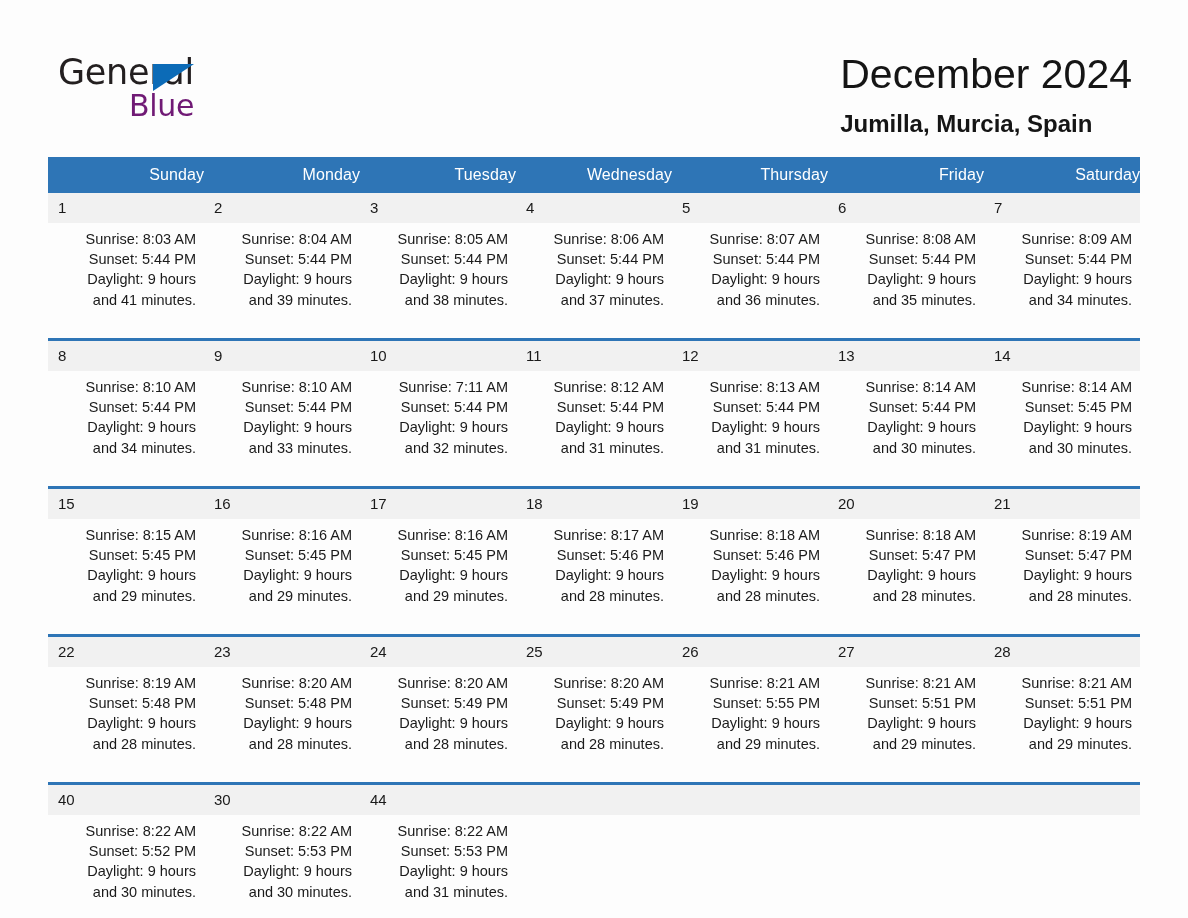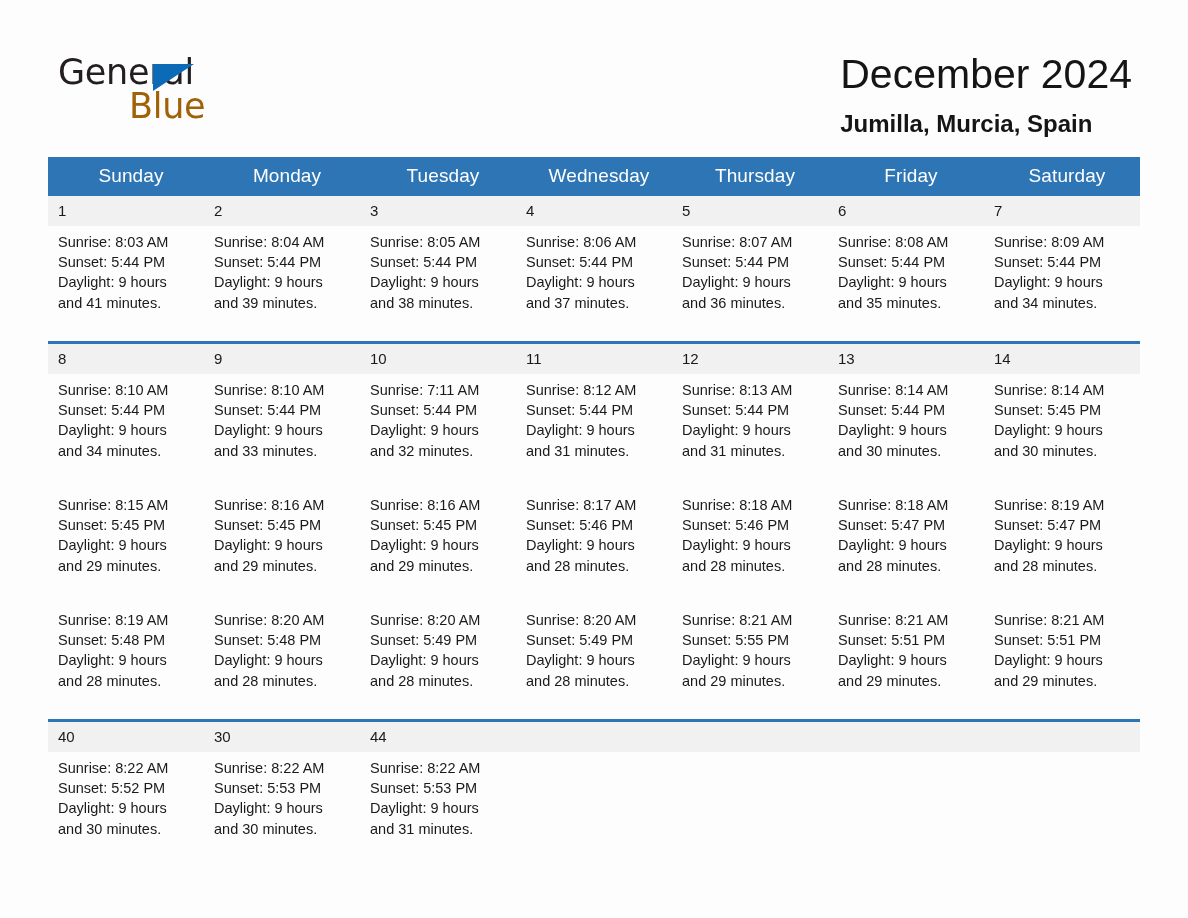--- a/index.html
+++ b/index.html
@@ -56,23 +56,23 @@
     top: 12px;
     width: 0;
     height: 0;
     border-top: 27px solid #0c6bb7;
     border-right: 41px solid transparent;
   }
   .logo-blue {
     position: absolute;
     left: 71px;
     top: 34px;
-    font-size: 35px;
+    font-size: 30px;
     letter-spacing: -0.3px;
-    color: #a16207;
+    color: #701a75;
     font-family: "DejaVu Sans", sans-serif;
     font-weight: 400;
     line-height: 40px;
   }
 
   .title-block {
     position: absolute;
     right: 56px;
     top: 48px;
     text-align: left;
@@ -100,23 +100,23 @@
     top: 157px;
     width: 1092px;
     border-collapse: collapse;
     table-layout: fixed;
   }
   .calendar col { width: 156px; }
 
   .calendar thead th {
     background: #2e75b6;
     color: #ffffff;
-    font-size: 19px;
+    font-size: 16px;
     font-weight: 400;
-    text-align: center;
+    text-align: right;
     padding: 8px 0 9px 10px;
     height: 19px;
     vertical-align: middle;
     letter-spacing: 0.1px;
   }
 
   .daynum-row td {
     background: #f1f1f1;
     border-top: 3px solid #2e75b6;
     font-size: 15px;
@@ -128,20 +128,21 @@
   .daynum-row.first td { border-top: none; }
 
   .info-row td {
     background: #fdfdfd;
     font-size: 14.5px;
     line-height: 20.2px;
     color: #1a1a1a;
     padding: 6px 8px 13px 10px;
     vertical-align: top;
     height: 96px;
+    text-align: right;
   }
   .info-row td .line { white-space: nowrap; }
   .info-row td.empty { height: 96px; }
   .daynum-row td.empty-num { color: transparent; }
 </style>
 </head>
 <body>
 
 <div class="page">
 
@@ -281,20 +282,29 @@
             <div class="line">Daylight: 9 hours</div>
             <div class="line">and 30 minutes.</div>
           </td>
           <td>
             <div class="line">Sunrise: 8:14 AM</div>
             <div class="line">Sunset: 5:45 PM</div>
             <div class="line">Daylight: 9 hours</div>
             <div class="line">and 30 minutes.</div>
           </td>
         </tr>
+        <tr class="daynum-row">
+          <td>15</td>
+          <td>16</td>
+          <td>17</td>
+          <td>18</td>
+          <td>19</td>
+          <td>20</td>
+          <td>21</td>
+        </tr>
         <tr class="info-row">
           <td>
             <div class="line">Sunrise: 8:15 AM</div>
             <div class="line">Sunset: 5:45 PM</div>
             <div class="line">Daylight: 9 hours</div>
             <div class="line">and 29 minutes.</div>
           </td>
           <td>
             <div class="line">Sunrise: 8:16 AM</div>
             <div class="line">Sunset: 5:45 PM</div>
@@ -324,20 +334,29 @@
             <div class="line">Sunset: 5:47 PM</div>
             <div class="line">Daylight: 9 hours</div>
             <div class="line">and 28 minutes.</div>
           </td>
           <td>
             <div class="line">Sunrise: 8:19 AM</div>
             <div class="line">Sunset: 5:47 PM</div>
             <div class="line">Daylight: 9 hours</div>
             <div class="line">and 28 minutes.</div>
           </td>
+        </tr>
+        <tr class="daynum-row">
+          <td>22</td>
+          <td>23</td>
+          <td>24</td>
+          <td>25</td>
+          <td>26</td>
+          <td>27</td>
+          <td>28</td>
         </tr>
         <tr class="info-row">
           <td>
             <div class="line">Sunrise: 8:19 AM</div>
             <div class="line">Sunset: 5:48 PM</div>
             <div class="line">Daylight: 9 hours</div>
             <div class="line">and 28 minutes.</div>
           </td>
           <td>
             <div class="line">Sunrise: 8:20 AM</div>

